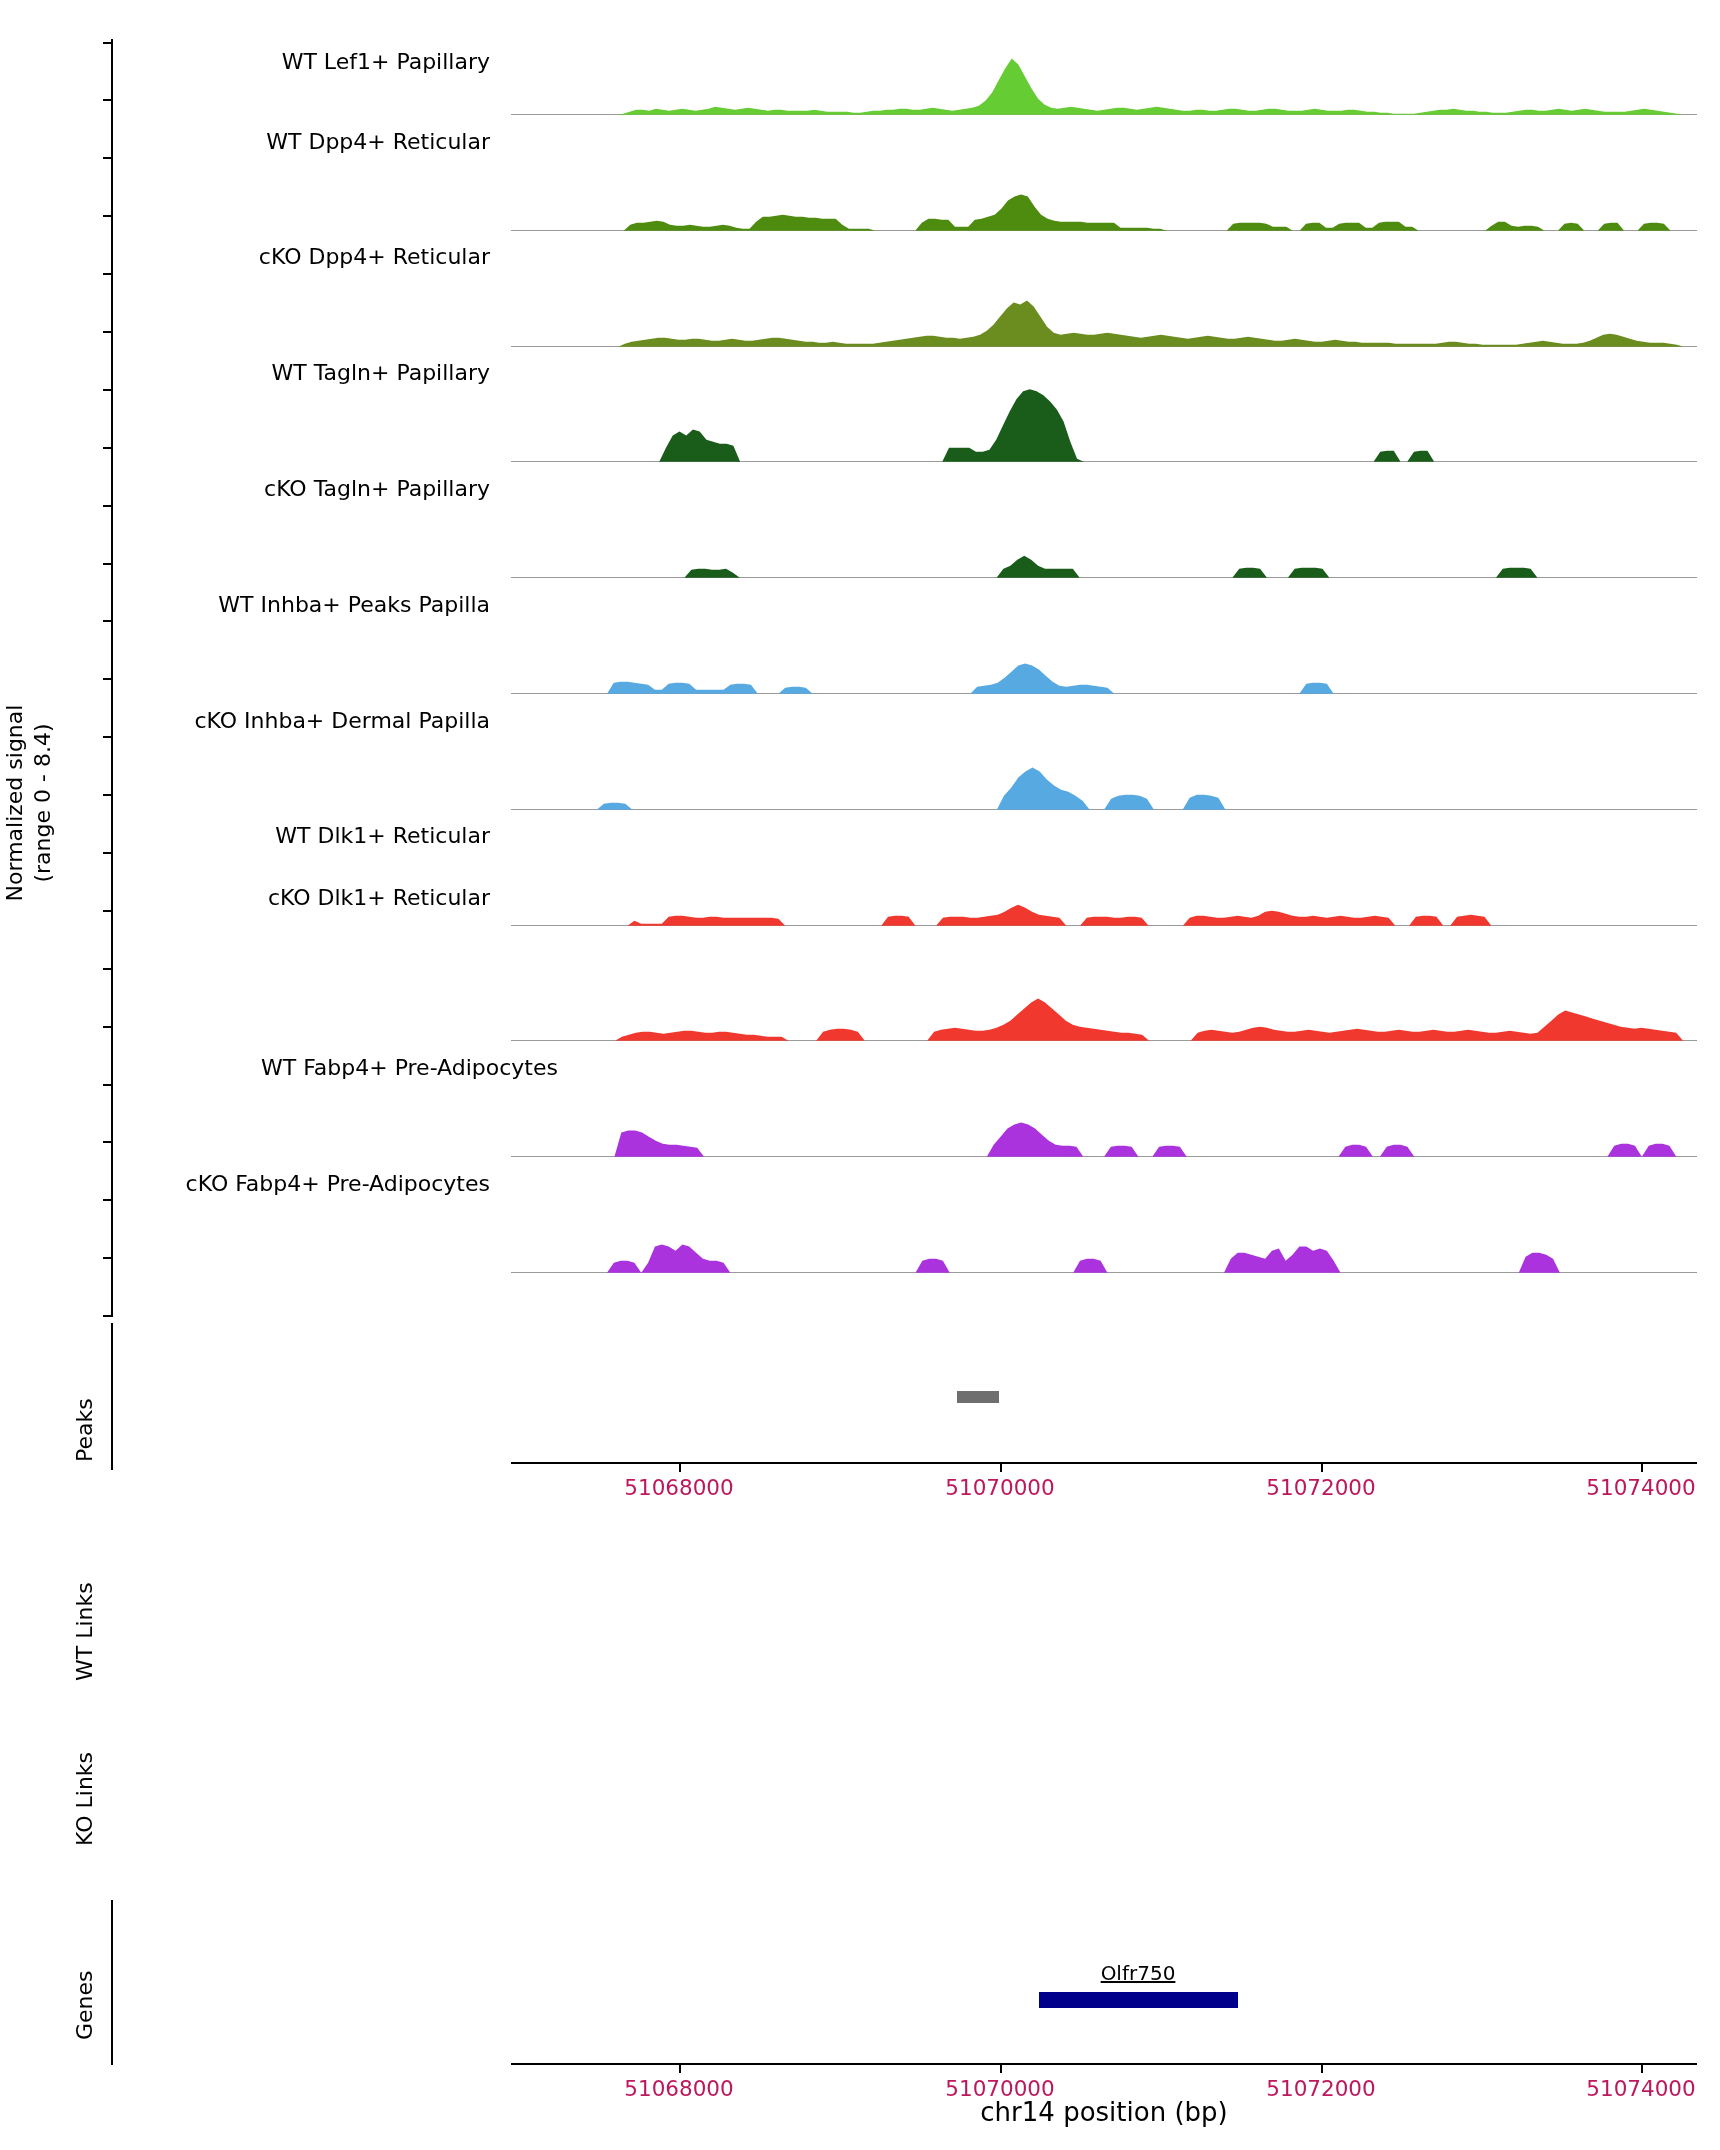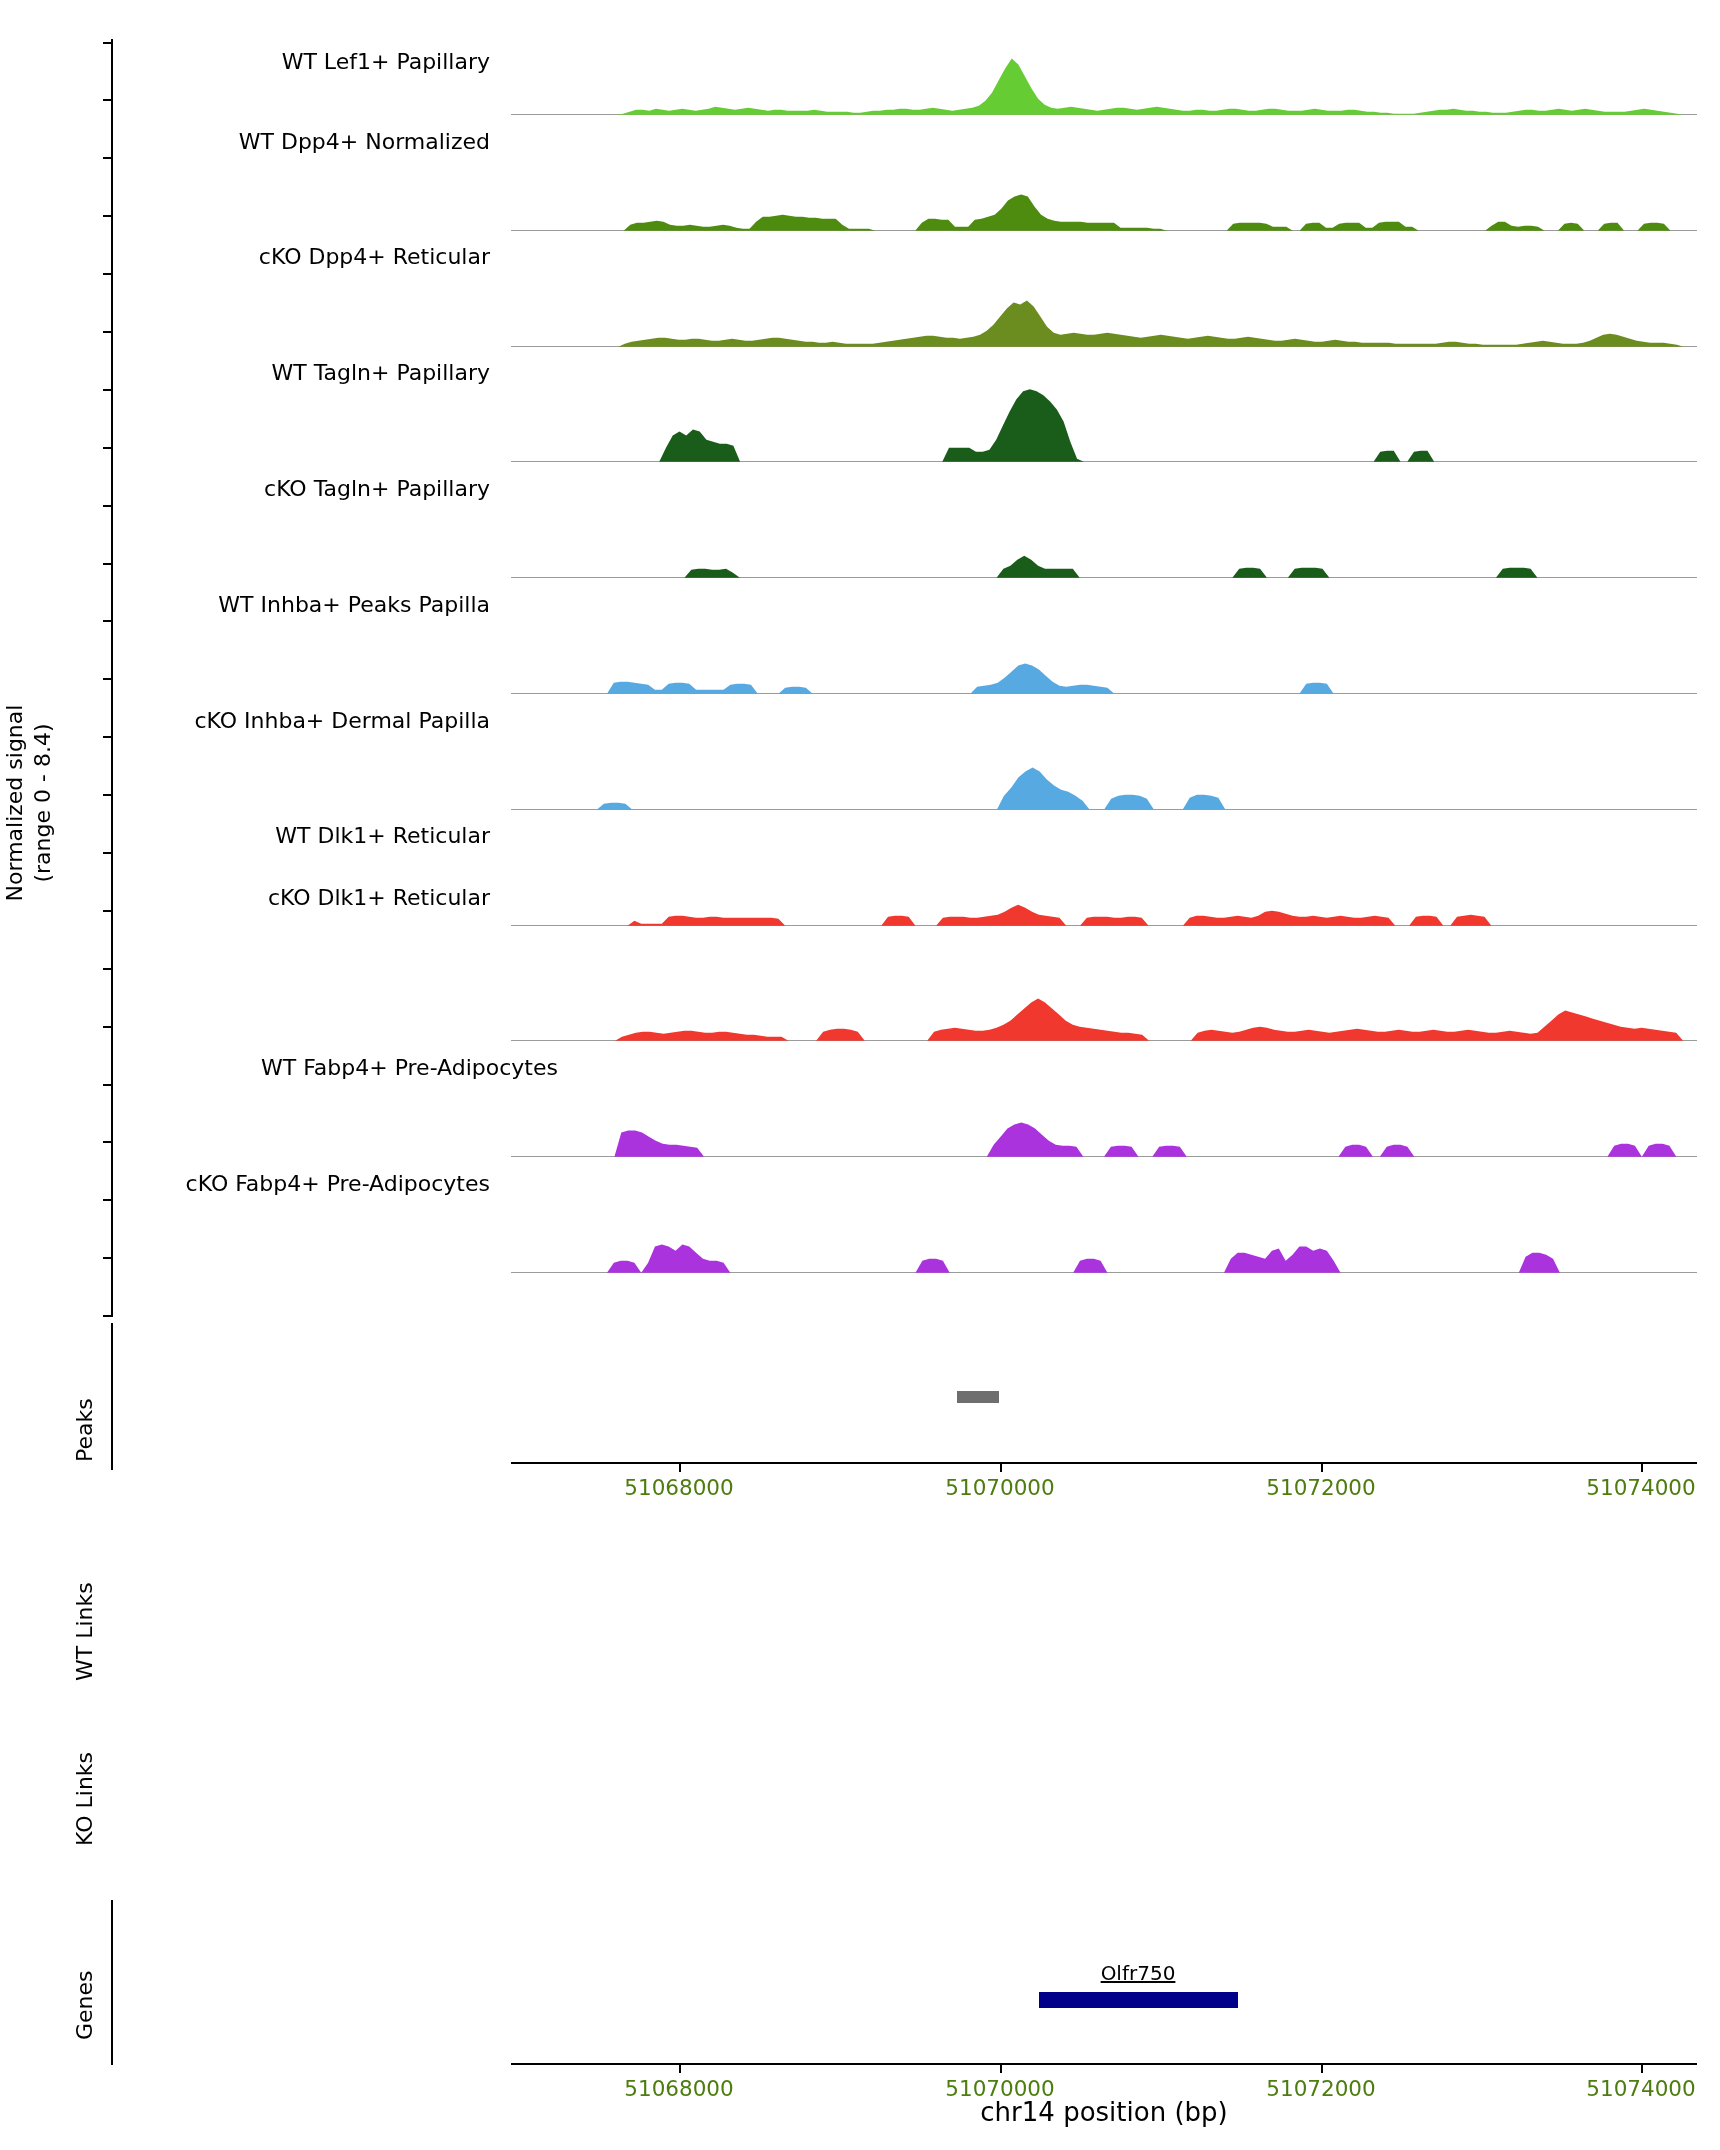--- a/index.html
+++ b/index.html
@@ -101,21 +101,21 @@
   }
   .xtick {
     position: absolute;
     width: 2.2px;
     height: 9.3px;
     background: #000;
   }
   .xticklabel {
     position: absolute;
     font-size: 21.5px;
-    color: #4d7c0f;
+    color: #be185d;
     transform: translateX(-50%);
     white-space: nowrap;
   }
   .xaxis-title {
     position: absolute;
     font-size: 26px;
     color: #000;
     white-space: nowrap;
     transform: translateX(-50%);
   }
@@ -170,21 +170,21 @@
           <path d="M 0 118 L 0.00 118.00 L 9.19 118.00 L 18.39 118.00 L 27.58 118.00 L 36.78 118.00 L 45.97 118.00 L 55.17 118.00 L 64.36 118.00 L 73.56 118.00 L 82.75 118.00 L 91.94 118.00 L 101.14 118.00 L 110.33 118.00 L 119.53 118.00 L 128.72 118.00 L 137.92 118.00 L 147.11 118.00 L 156.31 116.60 L 165.50 113.79 L 174.69 110.98 L 183.89 110.98 L 193.08 112.38 L 202.28 109.57 L 211.47 110.98 L 220.67 112.38 L 229.86 110.98 L 239.06 109.57 L 248.25 110.98 L 257.44 112.38 L 266.64 110.98 L 275.83 109.57 L 285.03 106.76 L 294.22 108.17 L 303.42 109.57 L 312.61 110.98 L 321.81 109.57 L 331.00 108.17 L 340.19 109.57 L 349.39 110.98 L 358.58 112.38 L 367.78 110.98 L 376.97 110.98 L 386.17 112.38 L 395.36 112.38 L 404.56 112.38 L 413.75 112.38 L 422.94 110.98 L 432.14 112.38 L 441.33 113.79 L 450.53 113.79 L 459.72 113.79 L 468.92 113.79 L 478.11 115.19 L 487.31 115.19 L 496.50 113.79 L 505.69 112.38 L 514.89 112.38 L 524.08 110.98 L 533.28 110.98 L 542.47 109.57 L 551.67 109.57 L 560.86 110.98 L 570.06 110.98 L 579.25 109.57 L 588.44 108.17 L 597.64 109.57 L 606.83 110.98 L 616.03 112.38 L 625.22 110.98 L 634.42 109.57 L 643.61 108.17 L 652.81 105.36 L 662.00 98.33 L 671.19 87.10 L 680.39 70.24 L 689.58 53.38 L 698.78 39.33 L 707.97 47.76 L 717.17 64.62 L 726.36 81.48 L 735.56 95.52 L 744.75 103.95 L 753.94 108.17 L 763.14 109.57 L 772.33 108.17 L 781.53 106.76 L 790.72 108.17 L 799.92 109.57 L 809.11 110.98 L 818.31 112.38 L 827.50 110.98 L 836.69 109.57 L 845.89 108.17 L 855.08 108.17 L 864.28 109.57 L 873.47 110.98 L 882.67 109.57 L 891.86 108.17 L 901.06 106.76 L 910.25 108.17 L 919.44 109.57 L 928.64 110.98 L 937.83 112.38 L 947.03 112.38 L 956.22 110.98 L 965.42 110.98 L 974.61 112.38 L 983.81 112.38 L 993.00 110.98 L 1002.19 109.57 L 1011.39 109.57 L 1020.58 110.98 L 1029.78 112.38 L 1038.97 112.38 L 1048.17 110.98 L 1057.36 109.57 L 1066.56 109.57 L 1075.75 110.98 L 1084.94 112.38 L 1094.14 112.38 L 1103.33 112.38 L 1112.53 110.98 L 1121.72 109.57 L 1130.92 110.98 L 1140.11 112.38 L 1149.31 112.38 L 1158.50 112.38 L 1167.69 110.98 L 1176.89 110.98 L 1186.08 112.38 L 1195.28 113.79 L 1204.47 113.79 L 1213.67 115.19 L 1222.86 115.19 L 1232.06 116.60 L 1241.25 116.60 L 1250.44 116.60 L 1259.64 116.60 L 1268.83 115.19 L 1278.03 113.79 L 1287.22 112.38 L 1296.42 110.98 L 1305.61 110.98 L 1314.81 109.57 L 1324.00 110.98 L 1333.19 112.38 L 1342.39 112.38 L 1351.58 113.79 L 1360.78 113.79 L 1369.97 115.19 L 1379.17 115.19 L 1388.36 115.19 L 1397.56 113.79 L 1406.75 112.38 L 1415.94 110.98 L 1425.14 110.98 L 1434.33 112.38 L 1443.53 112.38 L 1452.72 110.98 L 1461.92 109.57 L 1471.11 110.98 L 1480.31 112.38 L 1489.50 110.98 L 1498.69 109.57 L 1507.89 110.98 L 1517.08 112.38 L 1526.28 113.79 L 1535.47 113.79 L 1544.67 113.79 L 1553.86 113.79 L 1563.06 112.38 L 1572.25 110.98 L 1581.44 109.57 L 1590.64 110.98 L 1599.83 112.38 L 1609.03 113.79 L 1618.22 115.19 L 1627.42 116.60 L 1636.61 118.00 L 1645.81 118.00 L 1655.00 118.00 L 1655 118 Z" fill="#66cc33" stroke="none"></path>
         </svg>
       </div>
       <div class="track-label" style="top: 25px; right: 1231px; margin-top: 24px;">WT Lef1+ Papillary</div>
       <div class="track" style="top: 146px; height: 85px;">
         <div class="baseline"></div>
         <svg width="1186" height="85" viewBox="0 0 1655 118">
           <path d="M 0 118 L 0.00 118.00 L 9.25 118.00 L 18.49 118.00 L 27.74 118.00 L 36.98 118.00 L 46.23 118.00 L 55.47 118.00 L 64.72 118.00 L 73.97 118.00 L 83.21 118.00 L 92.46 118.00 L 101.70 118.00 L 110.95 118.00 L 120.20 118.00 L 129.44 118.00 L 138.69 118.00 L 147.93 118.00 L 157.18 118.00 L 166.42 109.57 L 175.67 106.76 L 184.92 106.76 L 194.16 105.36 L 203.41 103.95 L 212.65 105.36 L 221.90 109.57 L 231.15 110.98 L 240.39 110.98 L 249.64 109.57 L 258.88 110.98 L 268.13 112.38 L 277.37 112.38 L 286.62 110.98 L 295.87 109.57 L 305.11 110.98 L 314.36 113.79 L 323.60 115.19 L 332.85 115.19 L 342.09 105.36 L 351.34 98.33 L 360.59 98.33 L 369.83 96.93 L 379.08 95.52 L 388.32 96.93 L 397.57 98.33 L 406.82 98.33 L 416.06 99.74 L 425.31 99.74 L 434.55 101.14 L 443.80 101.14 L 453.04 101.14 L 462.29 109.57 L 471.54 115.19 L 480.78 115.19 L 490.03 115.19 L 499.27 115.19 L 508.52 118.00 L 517.77 118.00 L 527.01 118.00 L 536.26 118.00 L 545.50 118.00 L 554.75 118.00 L 563.99 118.00 L 573.24 106.76 L 582.49 101.14 L 591.73 101.14 L 600.98 102.55 L 610.22 102.55 L 619.47 112.38 L 628.72 112.38 L 637.96 112.38 L 647.21 102.55 L 656.45 101.14 L 665.70 98.33 L 674.94 95.52 L 684.19 87.10 L 693.44 75.86 L 702.68 70.24 L 711.93 67.43 L 721.17 70.24 L 730.42 84.29 L 739.66 95.52 L 748.91 101.14 L 758.16 103.95 L 767.40 105.36 L 776.65 105.36 L 785.89 105.36 L 795.14 105.36 L 804.39 106.76 L 813.63 106.76 L 822.88 106.76 L 832.12 106.76 L 841.37 106.76 L 850.61 113.79 L 859.86 113.79 L 869.11 113.79 L 878.35 113.79 L 887.60 113.79 L 896.84 115.19 L 906.09 115.19 L 915.34 118.00 L 924.58 118.00 L 933.83 118.00 L 943.07 118.00 L 952.32 118.00 L 961.56 118.00 L 970.81 118.00 L 980.06 118.00 L 989.30 118.00 L 998.55 118.00 L 1007.79 108.17 L 1017.04 106.76 L 1026.28 106.76 L 1035.53 106.76 L 1044.78 106.76 L 1054.02 108.17 L 1063.27 112.38 L 1072.51 112.38 L 1081.76 112.38 L 1091.01 118.00 L 1100.25 118.00 L 1109.50 108.17 L 1118.74 106.76 L 1127.99 106.76 L 1137.23 113.79 L 1146.48 113.79 L 1155.73 108.17 L 1164.97 106.76 L 1174.22 106.76 L 1183.46 106.76 L 1192.71 113.79 L 1201.96 113.79 L 1211.20 106.76 L 1220.45 105.36 L 1229.69 105.36 L 1238.94 105.36 L 1248.18 112.38 L 1257.43 112.38 L 1266.68 118.00 L 1275.92 118.00 L 1285.17 118.00 L 1294.41 118.00 L 1303.66 118.00 L 1312.91 118.00 L 1322.15 118.00 L 1331.40 118.00 L 1340.64 118.00 L 1349.89 118.00 L 1359.13 118.00 L 1368.38 110.98 L 1377.63 105.36 L 1386.87 105.36 L 1396.12 110.98 L 1405.36 112.38 L 1414.61 110.98 L 1423.85 110.98 L 1433.10 112.38 L 1442.35 118.00 L 1451.59 118.00 L 1460.84 118.00 L 1470.08 108.17 L 1479.33 106.76 L 1488.58 108.17 L 1497.82 118.00 L 1507.07 118.00 L 1516.31 118.00 L 1525.56 108.17 L 1534.80 106.76 L 1544.05 106.76 L 1553.30 118.00 L 1562.54 118.00 L 1571.79 118.00 L 1581.03 108.17 L 1590.28 106.76 L 1599.53 106.76 L 1608.77 108.17 L 1618.02 118.00 L 1627.26 118.00 L 1636.51 118.00 L 1645.75 118.00 L 1655.00 118.00 L 1655 118 Z" fill="#4d8c0f" stroke="none"></path>
         </svg>
       </div>
-      <div class="track-label" style="top: 129px; right: 1231px;">WT Dpp4+ Normalized</div>
+      <div class="track-label" style="top: 129px; right: 1231px;">WT Dpp4+ Reticular</div>
       <div class="track" style="top: 262px; height: 85px;">
         <div class="baseline"></div>
         <svg width="1186" height="85" viewBox="0 0 1655 118">
           <path d="M 0 118 L 0.00 118.00 L 9.35 118.00 L 18.70 118.00 L 28.05 118.00 L 37.40 118.00 L 46.75 118.00 L 56.10 118.00 L 65.45 118.00 L 74.80 118.00 L 84.15 118.00 L 93.50 118.00 L 102.85 118.00 L 112.20 118.00 L 121.55 118.00 L 130.90 118.00 L 140.25 118.00 L 149.60 118.00 L 158.95 113.79 L 168.31 110.98 L 177.66 109.57 L 187.01 108.17 L 196.36 106.76 L 205.71 105.36 L 215.06 105.36 L 224.41 106.76 L 233.76 108.17 L 243.11 108.17 L 252.46 106.76 L 261.81 106.76 L 271.16 108.17 L 280.51 109.57 L 289.86 109.57 L 299.21 108.17 L 308.56 106.76 L 317.91 108.17 L 327.26 109.57 L 336.61 109.57 L 345.96 108.17 L 355.31 106.76 L 364.66 105.36 L 374.01 105.36 L 383.36 106.76 L 392.71 108.17 L 402.06 109.57 L 411.41 110.98 L 420.76 110.98 L 430.11 112.38 L 439.46 112.38 L 448.81 110.98 L 458.16 112.38 L 467.51 113.79 L 476.86 113.79 L 486.21 113.79 L 495.56 113.79 L 504.92 113.79 L 514.27 112.38 L 523.62 110.98 L 532.97 109.57 L 542.32 108.17 L 551.67 106.76 L 561.02 105.36 L 570.37 103.95 L 579.72 102.55 L 589.07 102.55 L 598.42 103.95 L 607.77 105.36 L 617.12 105.36 L 626.47 106.76 L 635.82 105.36 L 645.17 103.95 L 654.52 101.14 L 663.87 95.52 L 673.22 87.10 L 682.57 75.86 L 691.92 64.62 L 701.27 56.19 L 710.62 59.00 L 719.97 53.38 L 729.32 61.81 L 738.67 75.86 L 748.02 89.90 L 757.37 98.33 L 766.72 101.14 L 776.07 99.74 L 785.42 98.33 L 794.77 99.74 L 804.12 101.14 L 813.47 101.14 L 822.82 99.74 L 832.18 98.33 L 841.53 99.74 L 850.88 101.14 L 860.23 102.55 L 869.58 103.95 L 878.93 105.36 L 888.28 103.95 L 897.63 102.55 L 906.98 101.14 L 916.33 102.55 L 925.68 103.95 L 935.03 105.36 L 944.38 106.76 L 953.73 105.36 L 963.08 103.95 L 972.43 102.55 L 981.78 103.95 L 991.13 105.36 L 1000.48 106.76 L 1009.83 106.76 L 1019.18 105.36 L 1028.53 103.95 L 1037.88 105.36 L 1047.23 106.76 L 1056.58 108.17 L 1065.93 109.57 L 1075.28 109.57 L 1084.63 108.17 L 1093.98 106.76 L 1103.33 108.17 L 1112.68 109.57 L 1122.03 110.98 L 1131.38 110.98 L 1140.73 109.57 L 1150.08 108.17 L 1159.44 109.57 L 1168.79 110.98 L 1178.14 110.98 L 1187.49 112.38 L 1196.84 112.38 L 1206.19 112.38 L 1215.54 112.38 L 1224.89 112.38 L 1234.24 113.79 L 1243.59 113.79 L 1252.94 113.79 L 1262.29 113.79 L 1271.64 113.79 L 1280.99 113.79 L 1290.34 113.79 L 1299.69 112.38 L 1309.04 110.98 L 1318.39 110.98 L 1327.74 112.38 L 1337.09 113.79 L 1346.44 113.79 L 1355.79 115.19 L 1365.14 115.19 L 1374.49 115.19 L 1383.84 115.19 L 1393.19 115.19 L 1402.54 115.19 L 1411.89 113.79 L 1421.24 112.38 L 1430.59 110.98 L 1439.94 109.57 L 1449.29 110.98 L 1458.64 112.38 L 1467.99 113.79 L 1477.34 113.79 L 1486.69 113.79 L 1496.05 112.38 L 1505.40 109.57 L 1514.75 105.36 L 1524.10 101.14 L 1533.45 99.74 L 1542.80 101.14 L 1552.15 103.95 L 1561.50 106.76 L 1570.85 109.57 L 1580.20 110.98 L 1589.55 112.38 L 1598.90 112.38 L 1608.25 112.38 L 1617.60 113.79 L 1626.95 115.19 L 1636.30 118.00 L 1645.65 118.00 L 1655.00 118.00 L 1655 118 Z" fill="#6b8c1e" stroke="none"></path>
         </svg>
       </div>
       <div class="track-label" style="top: 244px; right: 1231px;">cKO Dpp4+ Reticular</div>
       <div class="track" style="top: 377px; height: 85px;">
         <div class="baseline"></div>
         <svg width="1186" height="85" viewBox="0 0 1655 118">

